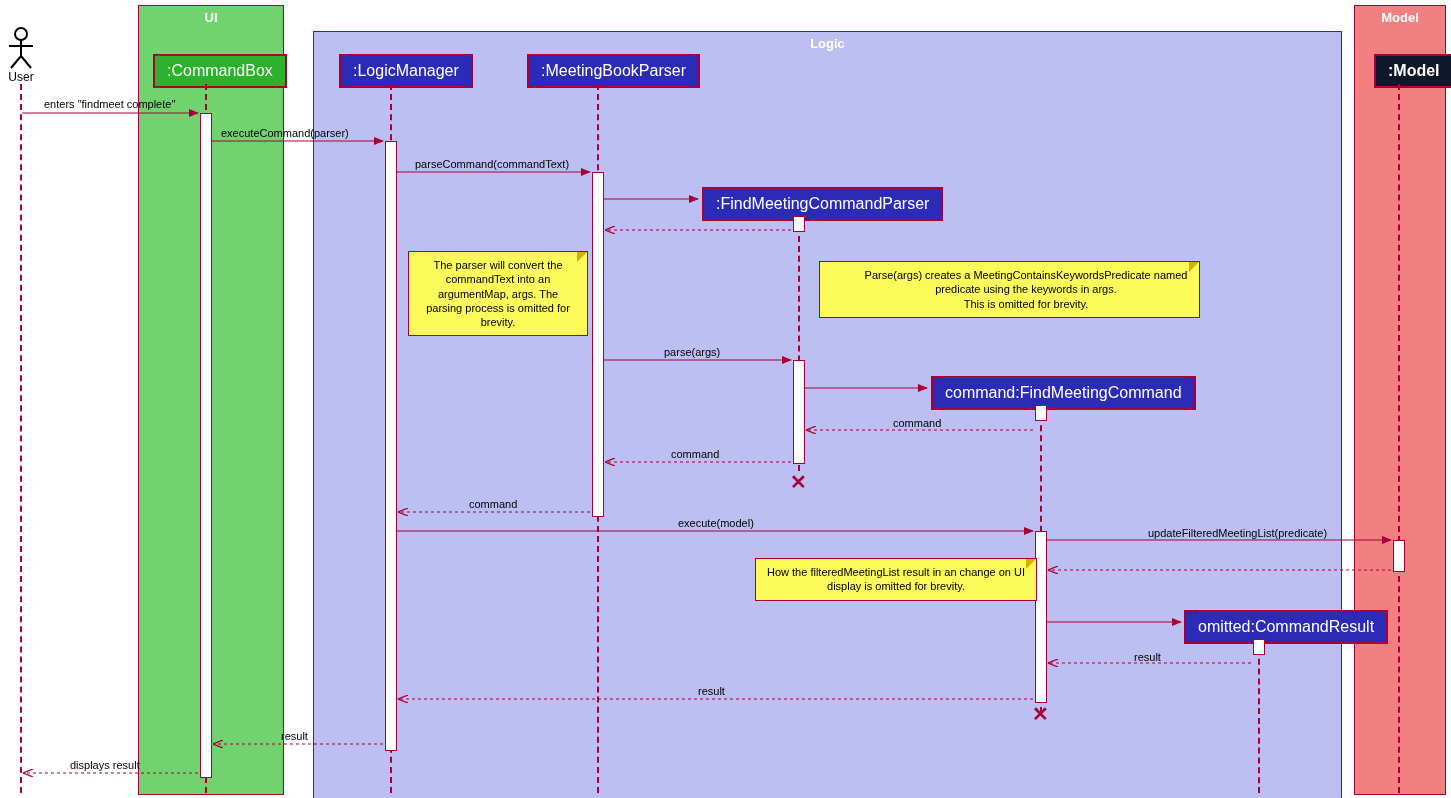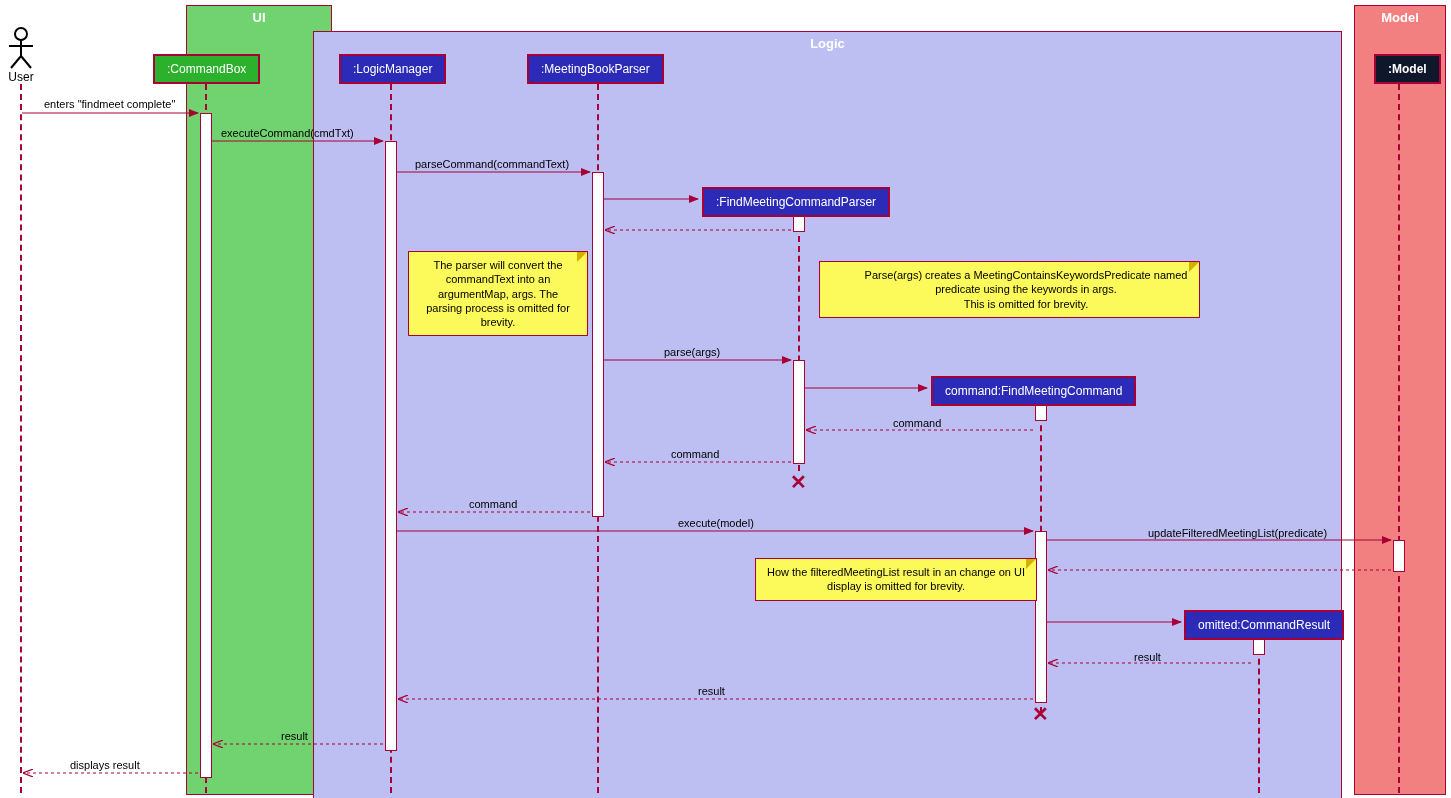--- a/index.html
+++ b/index.html
@@ -18,30 +18,30 @@
   }
   .container-title {
     position: absolute;
     top: 4px;
     left: 50%;
     transform: translateX(-50%);
     color: #fff;
     font-weight: bold;
     font-size: 13px;
   }
-  .ui-box { background: #70d370; margin-left: 48px; }
+  .ui-box { background: #70d370; }
   .logic-box { background: #bdbef2; }
   .model-box { background: #f28080; }
   .participant-box {
     position: absolute;
     border: 2px solid #a80036;
     padding: 6px 12px;
     color: #fff;
     text-align: center;
-    font-size: 12px;
+    font-size: 16px;
     white-space: nowrap;
   }
   .green-part { background: #2bb12b; }
   .blue-part { background: #2b2bb8; }
   .darkred-part { background: #0f172a; font-weight: bold; }
   .lifeline {
     position: absolute;
     border-left: 2px dashed #a80036;
     width: 0;
   }
@@ -146,21 +146,21 @@
 
 <div class="note" style="left:408px; top:251px; width:158px;">The parser will convert the commandText into an argumentMap, args. The parsing process is omitted for brevity.</div>
 <div class="note" style="left:819px; top:261px; width:326px; white-space:pre-line;padding-left:43px;">Parse(args) creates a MeetingContainsKeywordsPredicate named predicate using the keywords in args.
 This is omitted for brevity.</div>
 <div class="note" style="left:755px; top:558px; width:260px;">How the filteredMeetingList result in an change on UI display is omitted for brevity.</div>
 
 <div class="destroy" style="left:790px; top:470px;">✕</div>
 <div class="destroy" style="left:1032px; top:702px;">✕</div>
 
 <div class="msg-label" style="left:44px; top:98px;">enters "findmeet complete"</div>
-<div class="msg-label" style="left:221px; top:127px;">executeCommand(cmdTxt)</div>
+<div class="msg-label" style="left:221px; top:127px;">executeCommand(parser)</div>
 <div class="msg-label" style="left:415px; top:158px;">parseCommand(commandText)</div>
 <div class="msg-label" style="left:664px; top:346px;">parse(args)</div>
 <div class="msg-label" style="left:893px; top:417px;">command</div>
 <div class="msg-label" style="left:671px; top:448px;">command</div>
 <div class="msg-label" style="left:469px; top:498px;">command</div>
 <div class="msg-label" style="left:678px; top:517px;">execute(model)</div>
 <div class="msg-label" style="left:1126px; top:527px;padding-left:22px;">updateFilteredMeetingList(predicate)</div>
 <div class="msg-label" style="left:1134px; top:651px;">result</div>
 <div class="msg-label" style="left:698px; top:685px;">result</div>
 <div class="msg-label" style="left:281px; top:730px;">result</div>

